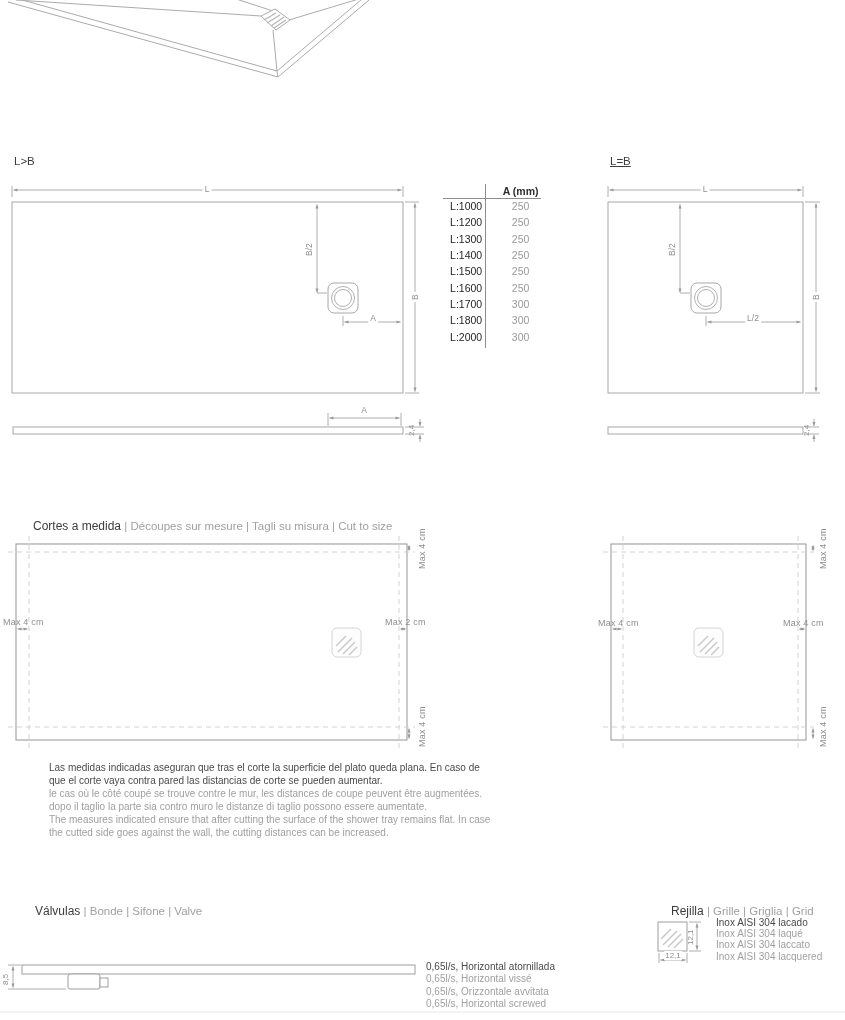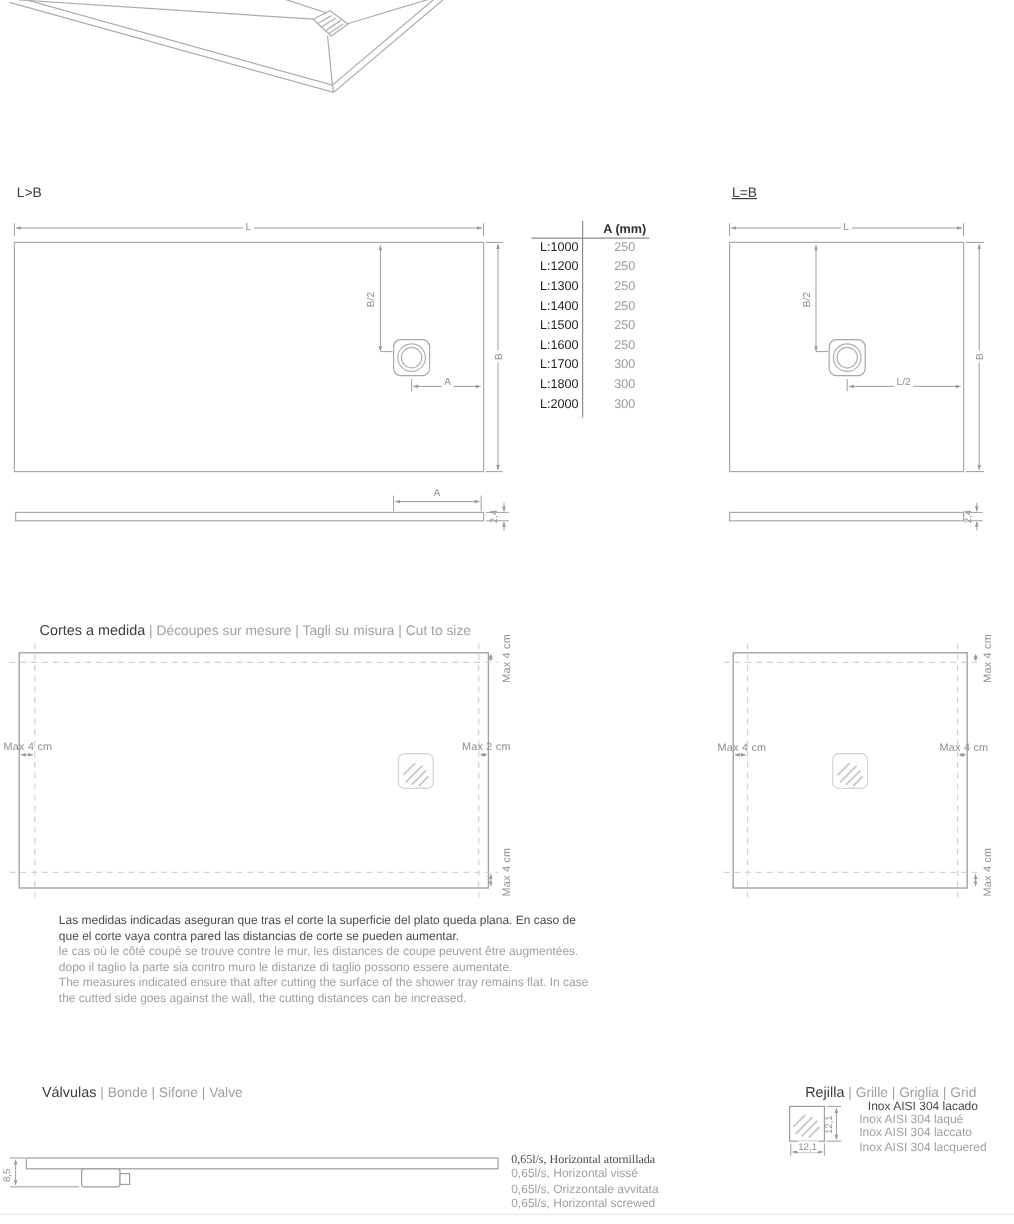--- a/index.html
+++ b/index.html
@@ -11,23 +11,23 @@
   .sec-dark{font-size:12px;color:#3c3c3c;margin-left:12px;}
   .sec-gray{font-size:11.5px;color:#a0a0a0;}
   .dim{font-size:8.5px;color:#8f8f8f;}
   .dimbg{background:#fff;padding:0 2px;}
   .cx{transform:translateX(-50%);}
   .rot{transform-origin:0 0;transform:rotate(-90deg);}
   .maxlbl{font-size:9px;color:#8f8f8f;letter-spacing:.2px;}
   .note{font-size:10px;line-height:12.9px;color:#9f9f9f;margin-left:28px;}
   .note.dark{color:#4a4a4a;}
   .spec{font-size:10px;line-height:12.4px;color:#a0a0a0;}
-  .spec.dark{color:#4a4a4a;font-family:Liberation Serif, serif;}
+  .spec.dark{color:#4a4a4a;}
   .spec2{font-size:10px;line-height:11.2px;color:#a0a0a0;}
-  .spec2.dark{color:#4a4a4a;text-align:center;}
+  .spec2.dark{color:#4a4a4a;}
   .tbl{position:absolute;left:435px;top:184px;width:120px;font-size:10.5px;}
   .trow{display:flex;align-items:center;height:16.3px;}
   .thead{height:14px;font-weight:bold;}
   .tl{width:48px;text-align:right;padding-right:4px;color:#1f1f1f;}
   .tv{width:70px;text-align:center;color:#9a9a9a;}
   .th{width:70px;text-align:center;color:#2f2f2f;}
 </style>
 </head>
 <body>
 

